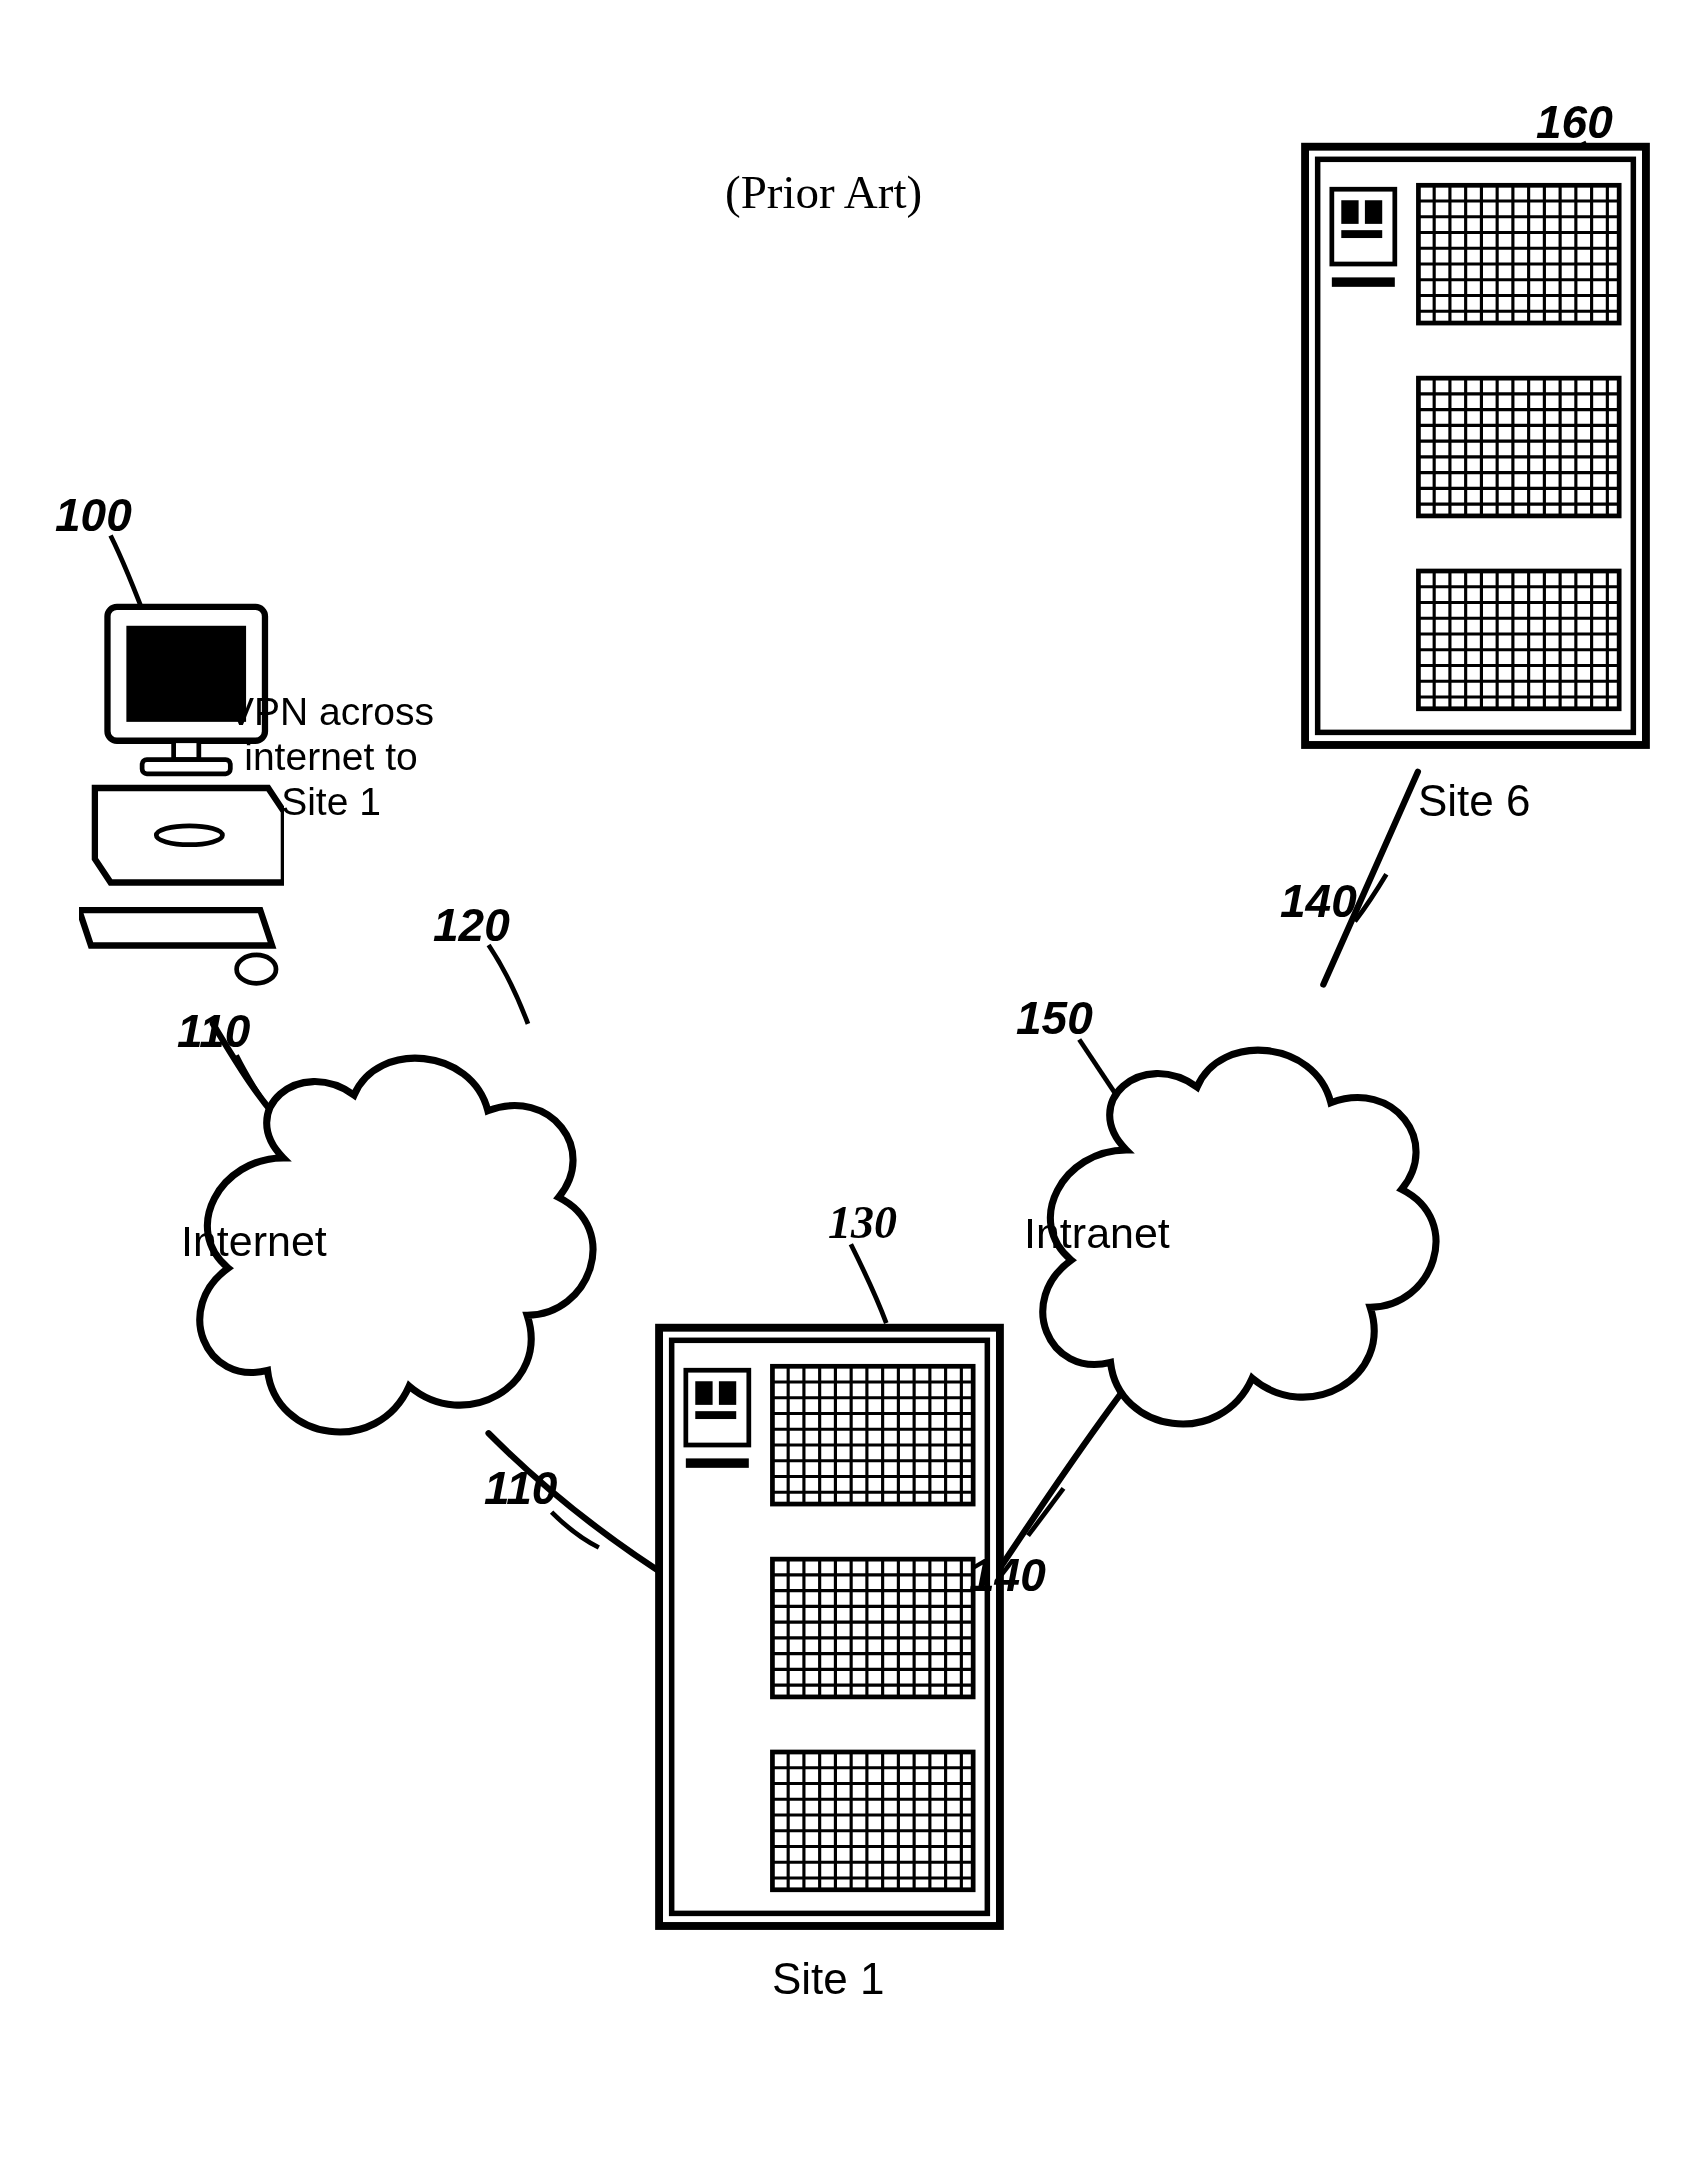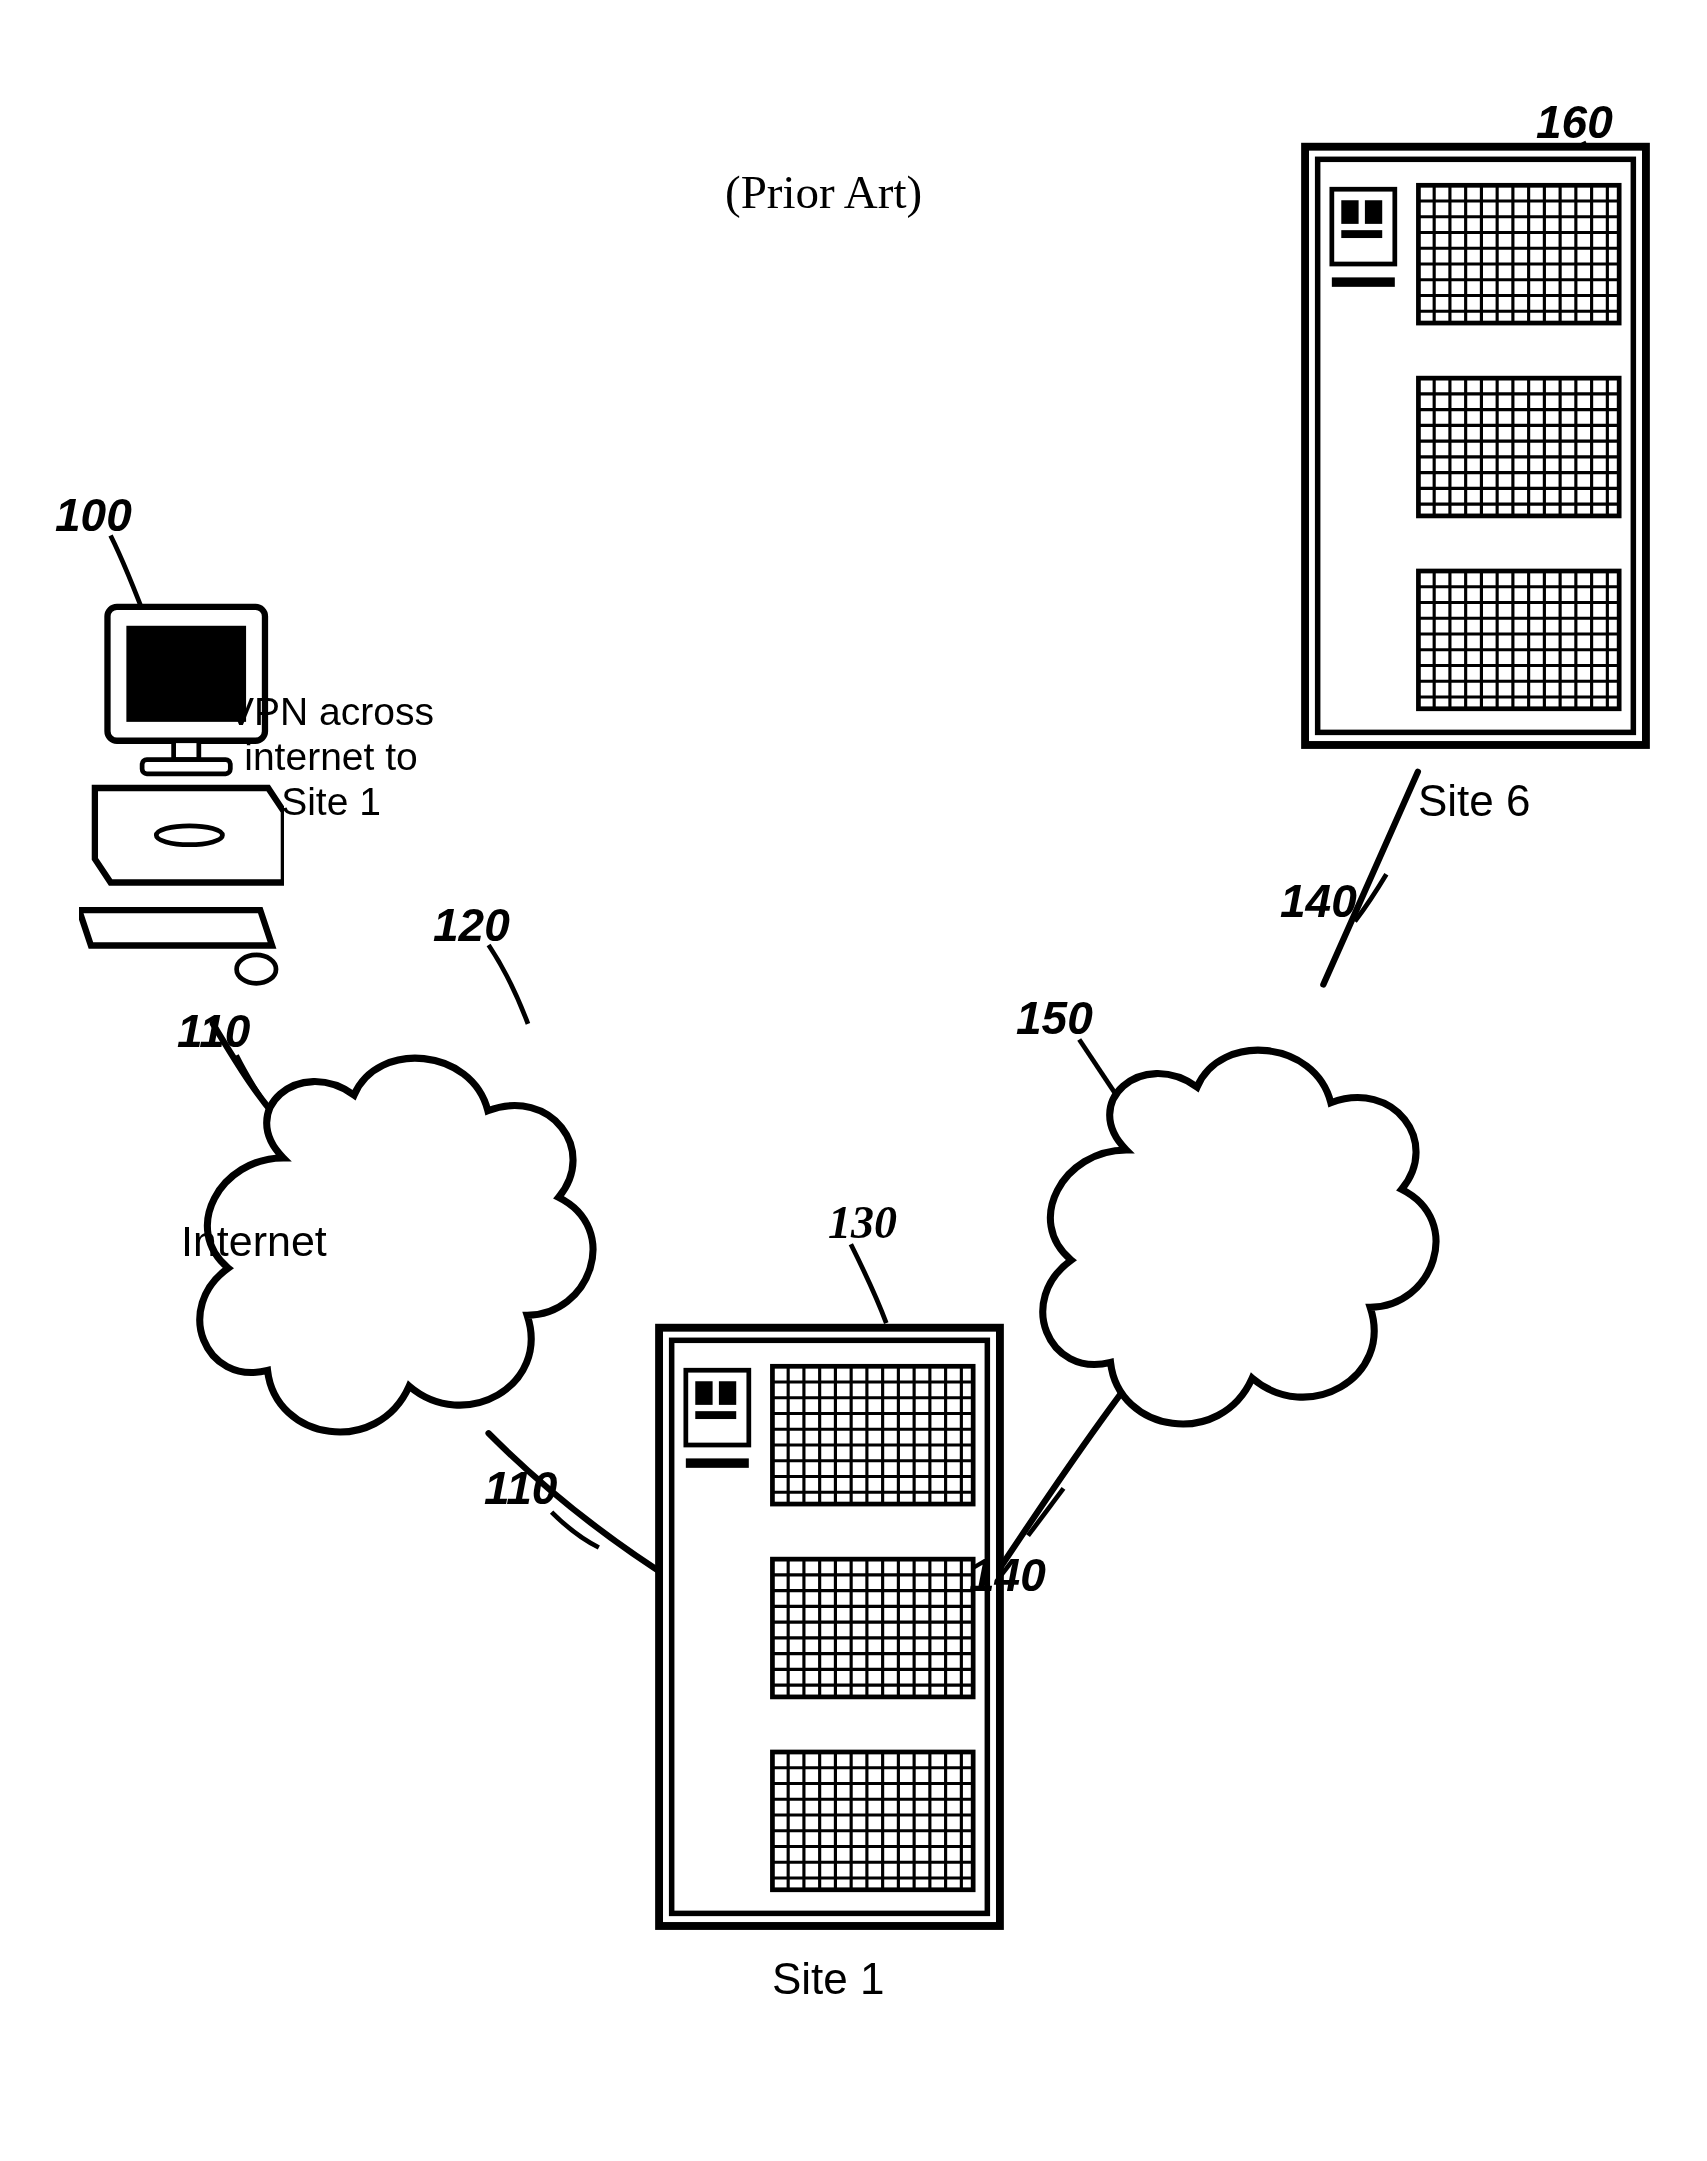--- a/index.html
+++ b/index.html
@@ -229,20 +229,21 @@
     </svg>
   </div>
   <div class="abs site-label" style="left:772px; top:1954px;">Site 1</div>
 
   <div class="abs cloud-box" style="left:1024px; top:1016px; width:417px; height:441px;">
     <svg viewBox="0 0 530 560">
       <path d="M130,170 C70,110 150,40 220,90 C250,20 370,30 390,110 C470,80 530,160 480,220
                C560,260 520,370 440,370 C470,460 360,520 290,460 C250,550 120,530 110,440
                C30,460 -10,360 60,310 C0,260 50,170 130,170 Z" fill="#fff" stroke="#000" stroke-width="9"></path>
     </svg>
+    <div class="cloud-label" style="top:193px;">Intranet</div>
   </div>
 
   <div class="abs server-box" style="left:1300px; top:142px; width:351px; height:614px;">
     <svg viewBox="0 0 445 780">
       <rect x="6" y="6" width="433" height="760" fill="#fff" stroke="#000" stroke-width="10"></rect>
       <rect x="22" y="22" width="401" height="728" fill="#fff" stroke="#000" stroke-width="7"></rect>
       <rect x="40" y="60" width="80" height="95" fill="#fff" stroke="#000" stroke-width="6"></rect>
       <rect x="52" y="74" width="22" height="30" fill="#000"></rect>
       <rect x="82" y="74" width="22" height="30" fill="#000"></rect>
       <rect x="52" y="112" width="52" height="10" fill="#000"></rect>

